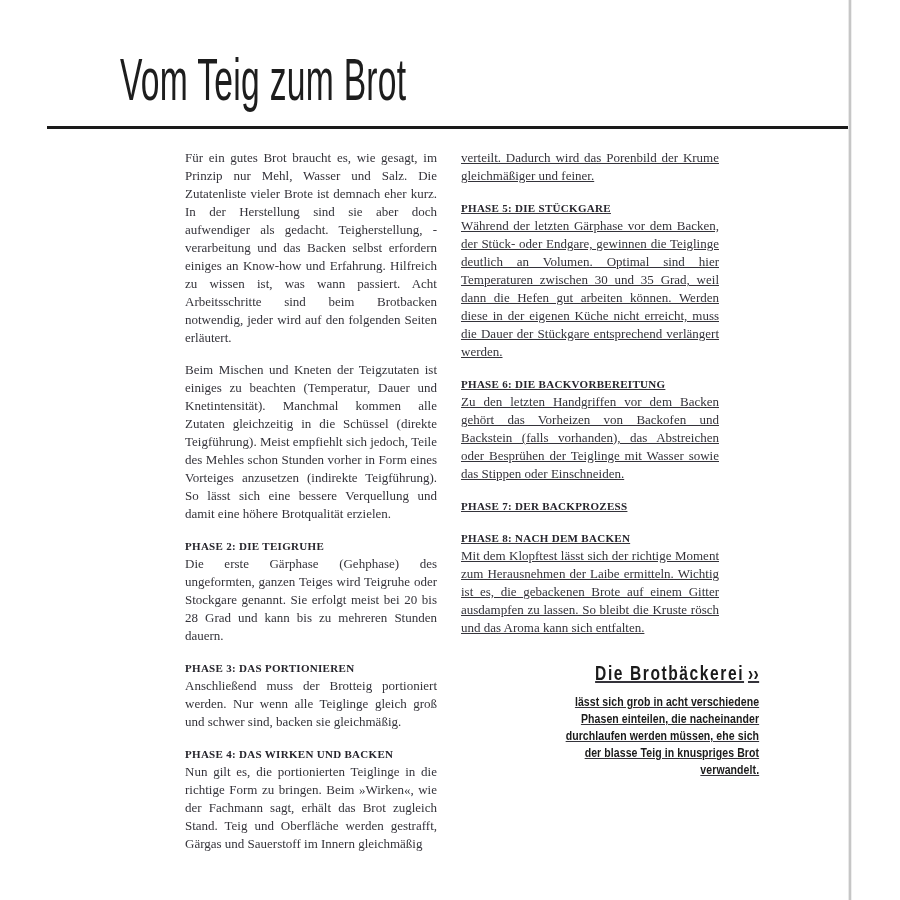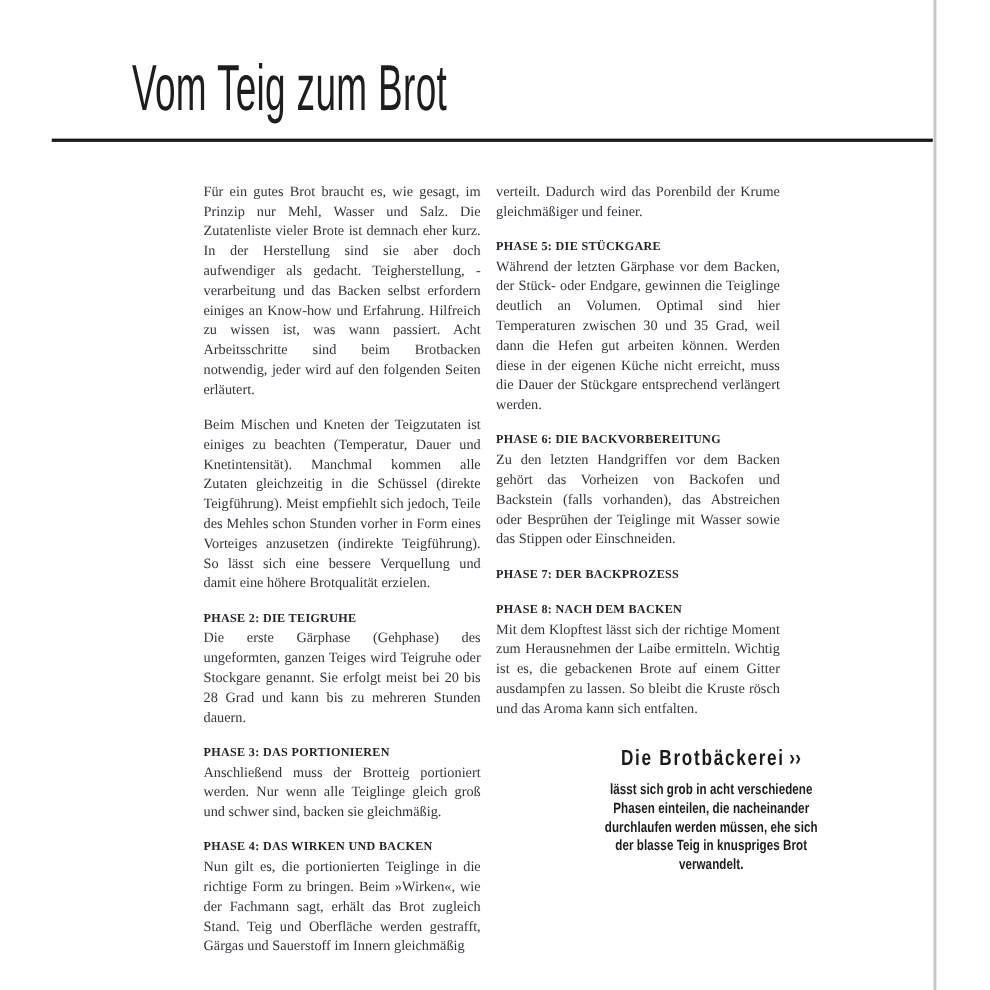--- a/index.html
+++ b/index.html
@@ -45,49 +45,49 @@
     position: absolute;
     left: 47px;
     top: 126px;
     width: 804px;
     height: 3px;
     background: #1a1a1a;
   }
   .columns {
     position: absolute;
     left: 185px;
-    top: 165px;
+    top: 149px;
     display: flex;
-    gap: 14px;
+    gap: 24px;
   }
   .col {
     font-size: 13px;
     line-height: 18px;
     text-align: justify;
     hyphens: auto;
     -webkit-hyphens: auto;
   }
   .col-left  { width: 252px; }
-  .col-right { width: 258px; }
+  .col-right { width: 258px; text-decoration: underline; }
   .col p { margin: 0; }
   .section { margin-top: 14px; }
   .section h3 {
     margin: 0;
     font-size: 11px;
     line-height: 18px;
     font-weight: bold;
     letter-spacing: 0.3px;
     color: #26252c;
     text-align: left;
   }
   
   .callout {
     margin-top: 24px;
     margin-left: 93px;
-    text-align: center;
+    text-align: right;
   }
   .callout-inner {
     width: 263px;
     transform: scaleX(0.78);
     transform-origin: 0 0;
     font-family: "Liberation Sans", sans-serif;
     color: #1b1b1b;
   }
   .callout h2 {
     margin: 0 0 8px 0;

